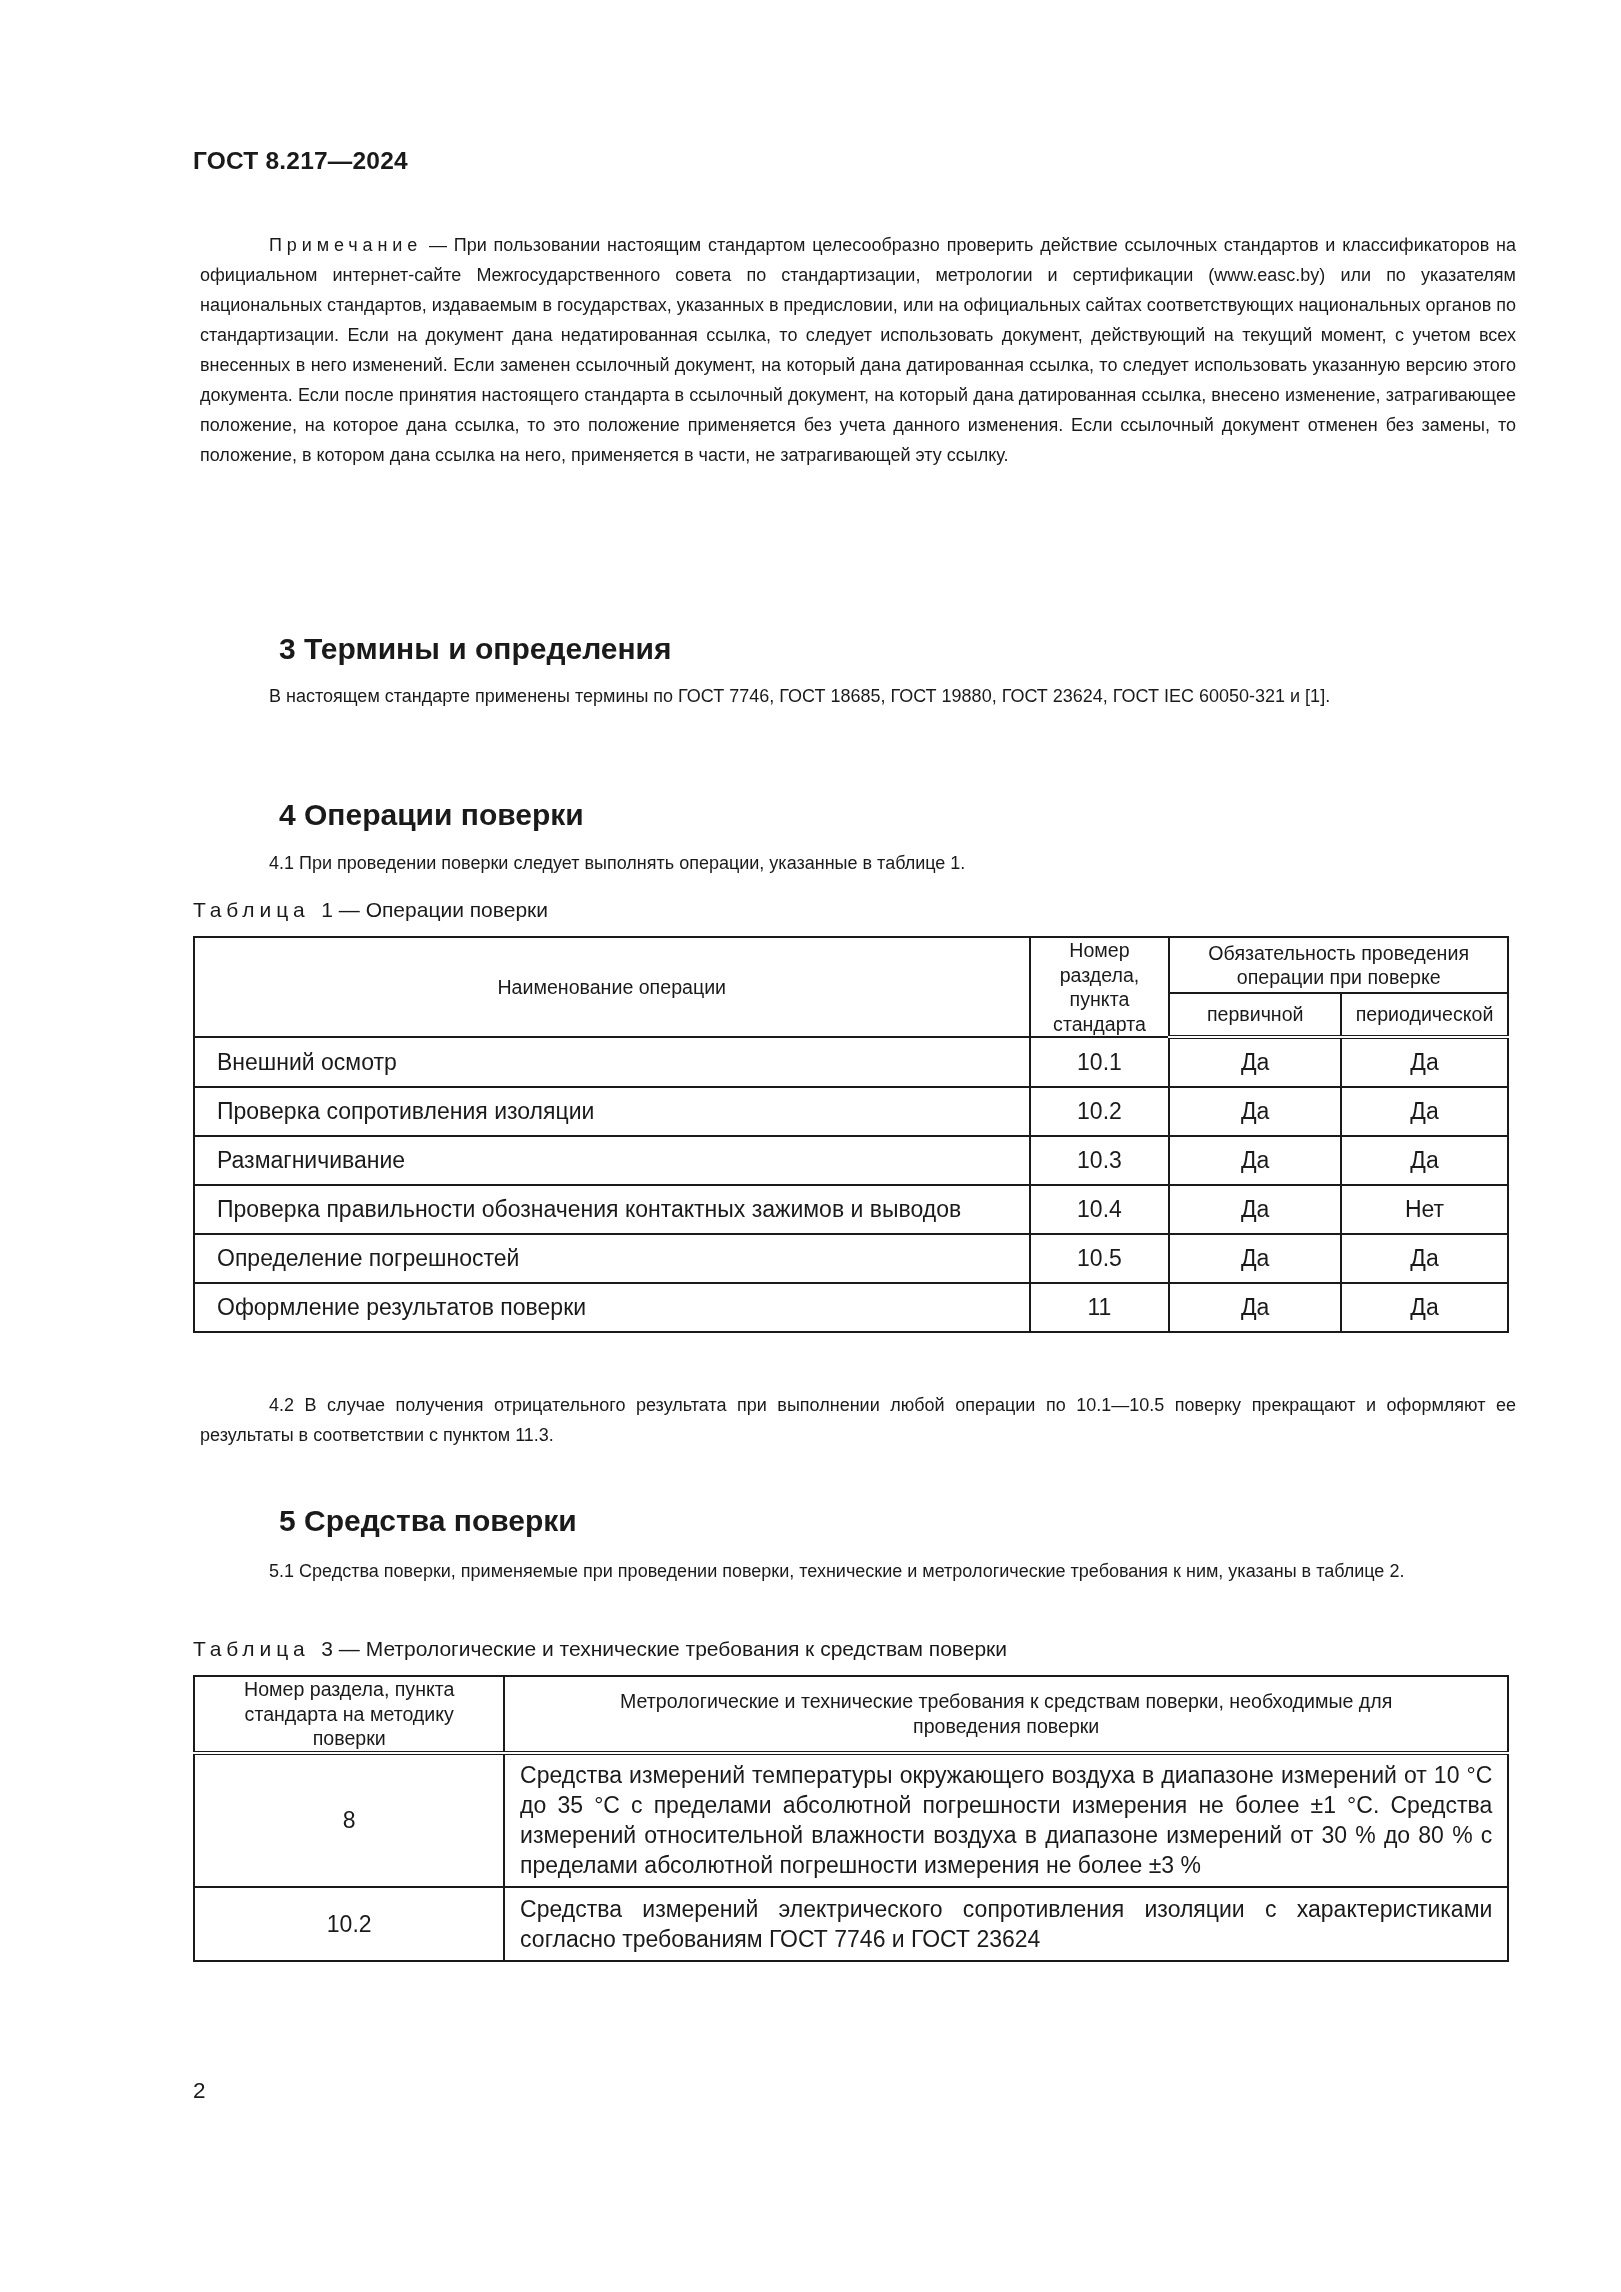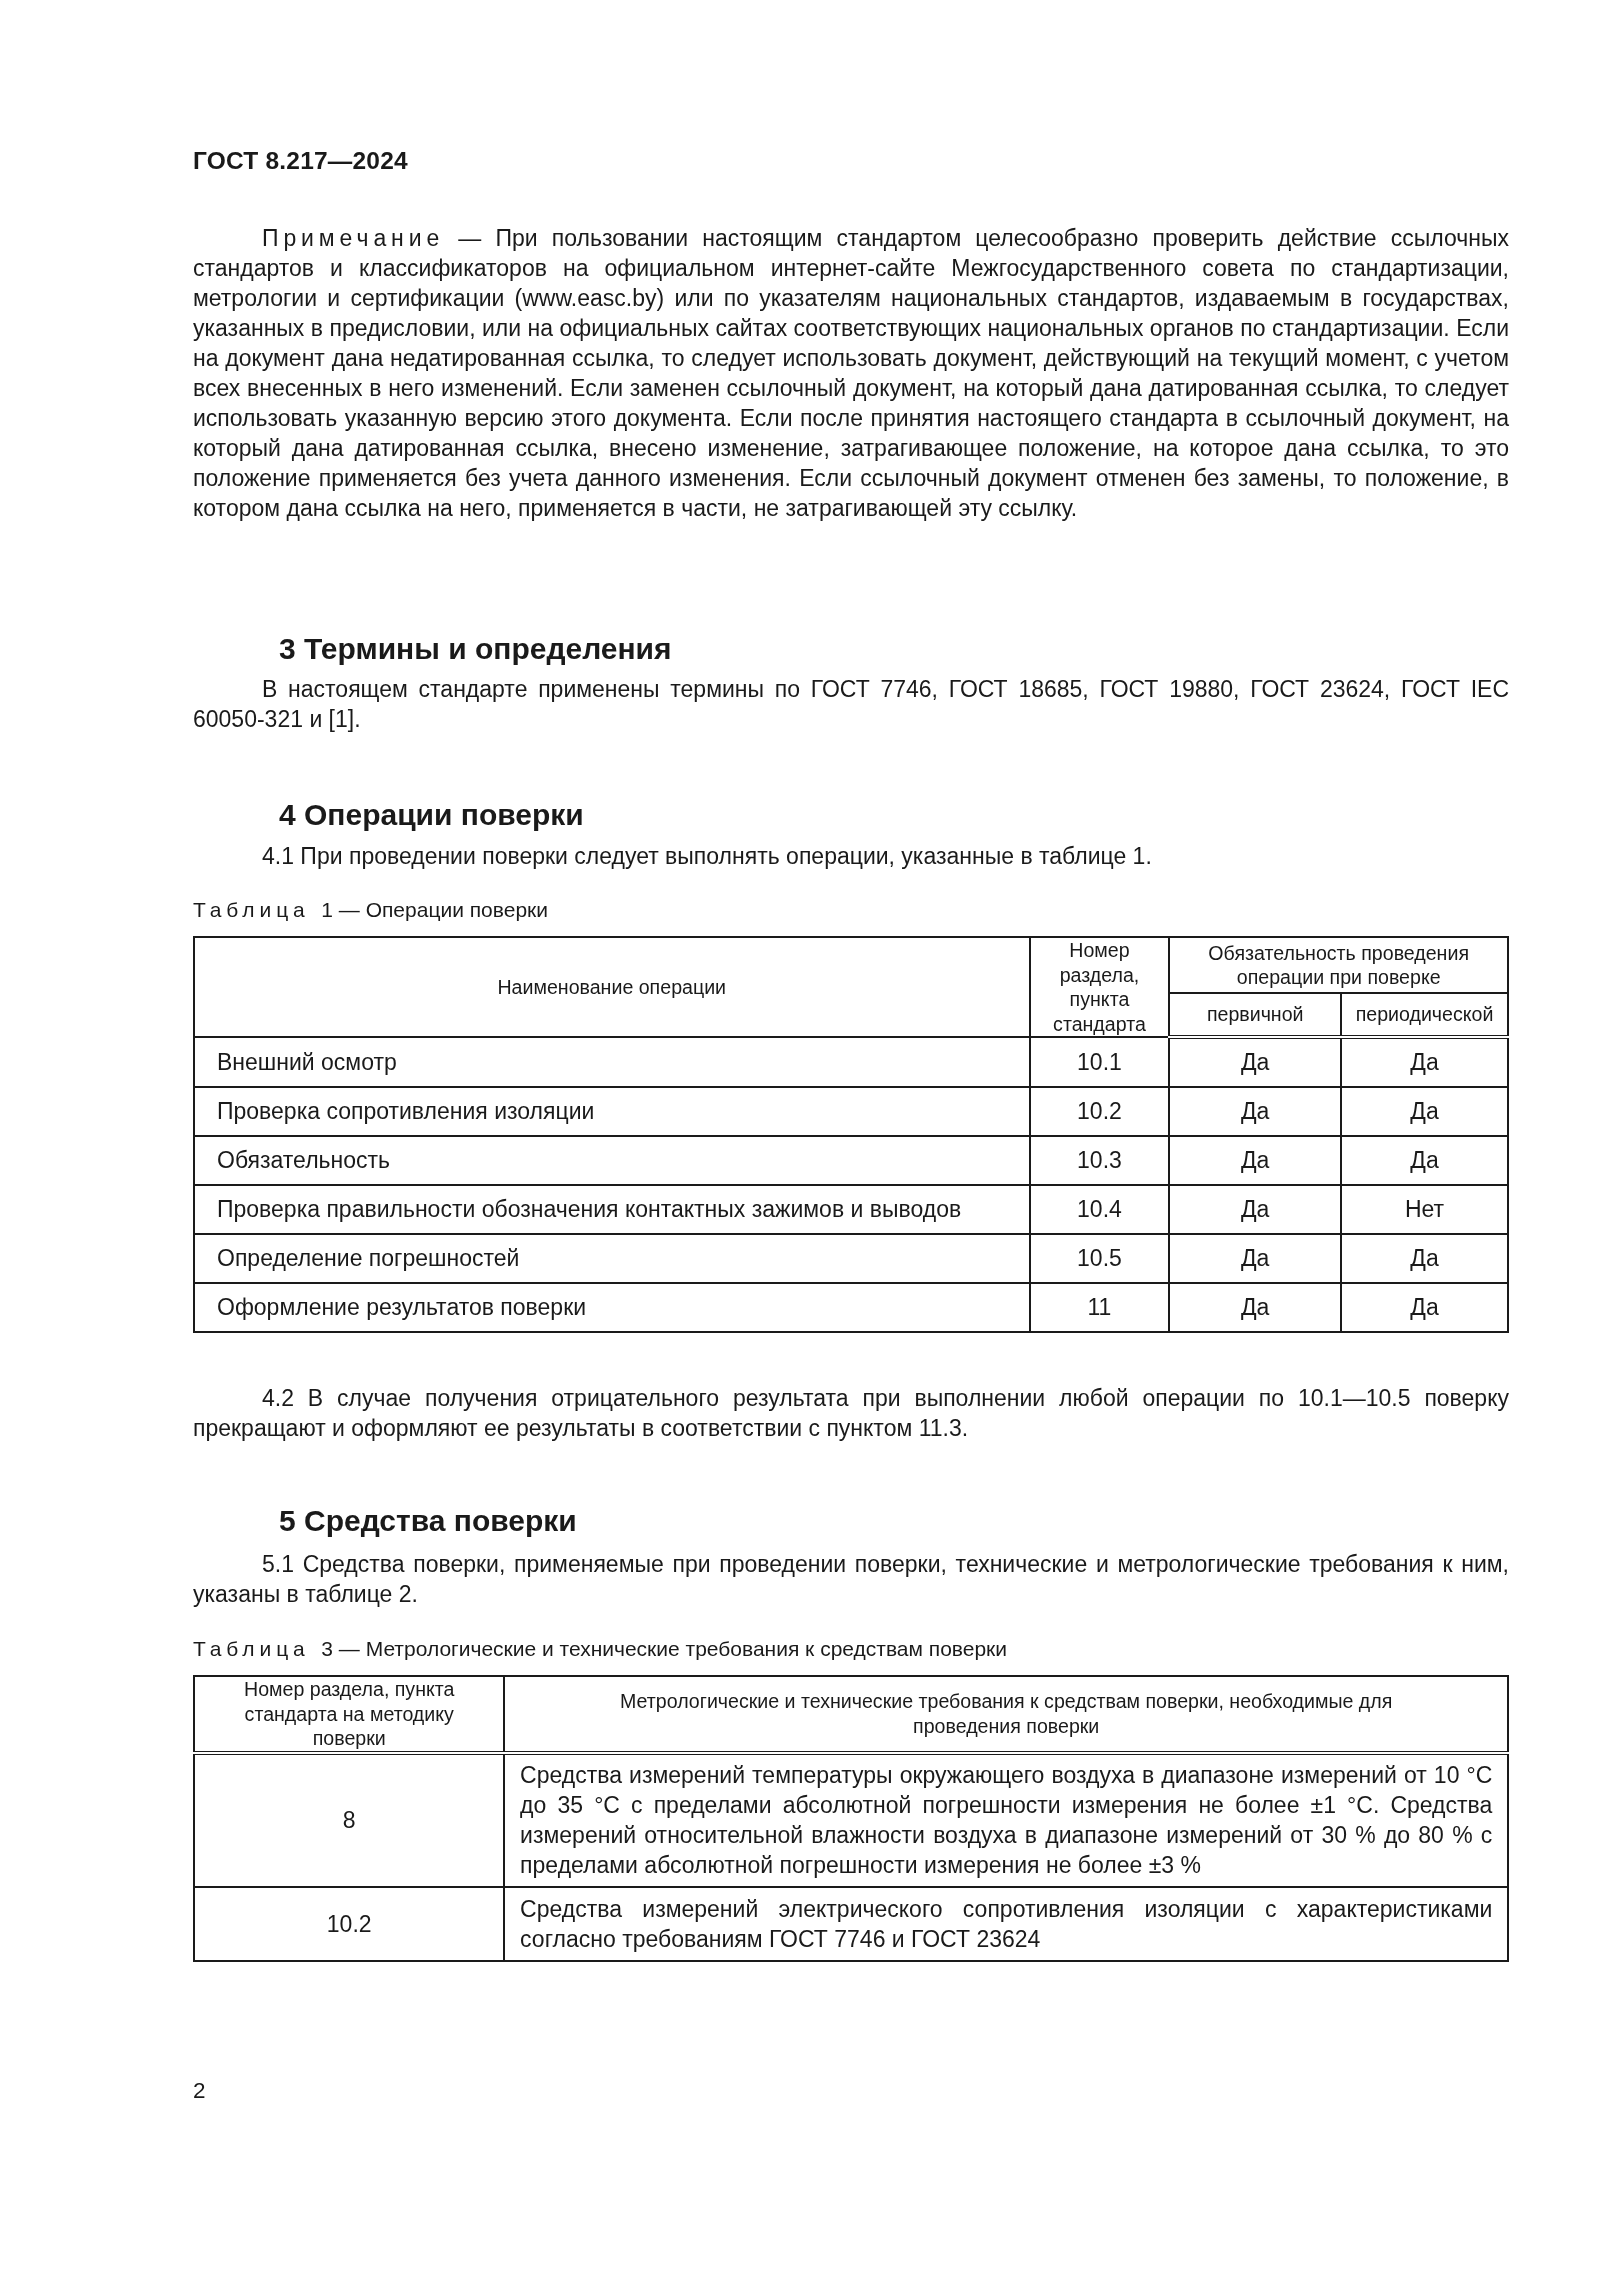--- a/index.html
+++ b/index.html
@@ -1,19 +1,19 @@
 <!DOCTYPE html>
 <html><head>
 <meta charset="utf-8">
 <style>
   html, body { margin:0; padding:0; background:#ffffff; }
   body { width:1621px; height:2293px; position:relative; font-family:"Liberation Sans", sans-serif; color:#1a1a1a; }
   .page { position:absolute; left:193px; top:0; width:1316px; }
   .doc-id { position:absolute; top:147px; left:0; font-size:24.5px; font-weight:bold; letter-spacing:0.2px; }
-  .p { font-size:23px; line-height:30px; text-align:justify; text-indent:69px; margin:0; }
+  .p { font-size:18px; line-height:30px; text-align:justify; text-indent:69px; margin:7px; }
   .note { position:absolute; top:223px; left:0; width:1316px; }
   .note .spaced { letter-spacing:4.9px; }
   h2 { font-size:30px; font-weight:bold; margin:16px; position:absolute; left:70px; }
   .caption { position:absolute; left:0; font-size:21px; }
   .caption .spaced { letter-spacing:4.9px; }
   table { border-collapse:collapse; position:absolute; left:0; width:1316px; font-size:23px; }
   td, th { border:2px solid #1a1a1a; padding:0;margin-left:6px; }
   th { font-weight:normal; font-size:19.6px; line-height:24.5px; }
   .t1 td { height:47px; }
   .t1 td.name { padding-left:22px; text-align:left; }
@@ -66,21 +66,21 @@
         <td class="c">Да</td>
         <td class="c">Да</td>
       </tr>
       <tr>
         <td class="name">Проверка сопротивления изоляции</td>
         <td class="c">10.2</td>
         <td class="c">Да</td>
         <td class="c">Да</td>
       </tr>
       <tr>
-        <td class="name">Обязательность</td>
+        <td class="name">Размагничивание</td>
         <td class="c">10.3</td>
         <td class="c">Да</td>
         <td class="c">Да</td>
       </tr>
       <tr>
         <td class="name">Проверка правильности обозначения контактных зажимов и выводов</td>
         <td class="c">10.4</td>
         <td class="c">Да</td>
         <td class="c">Нет</td>
       </tr>

